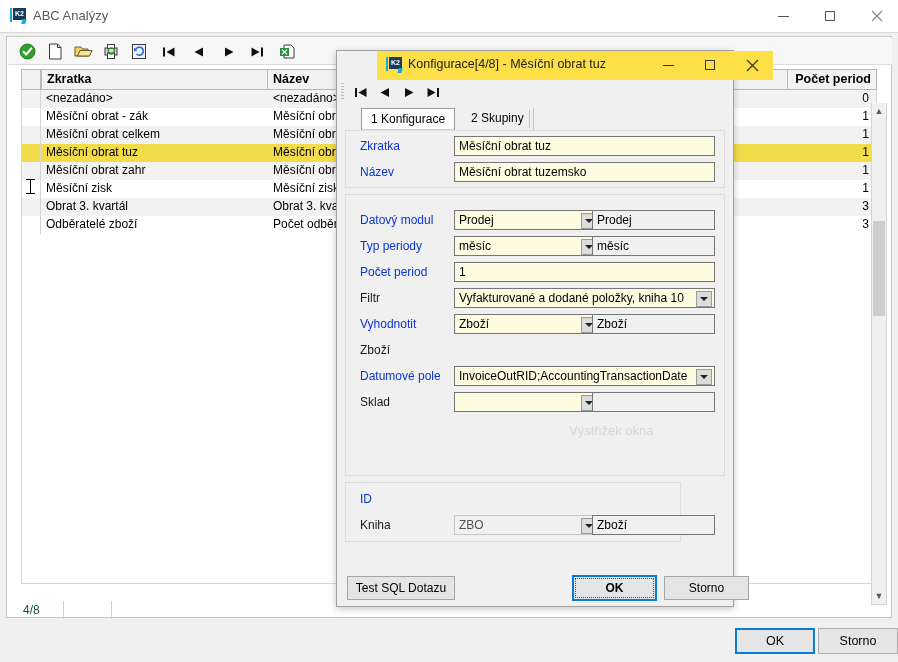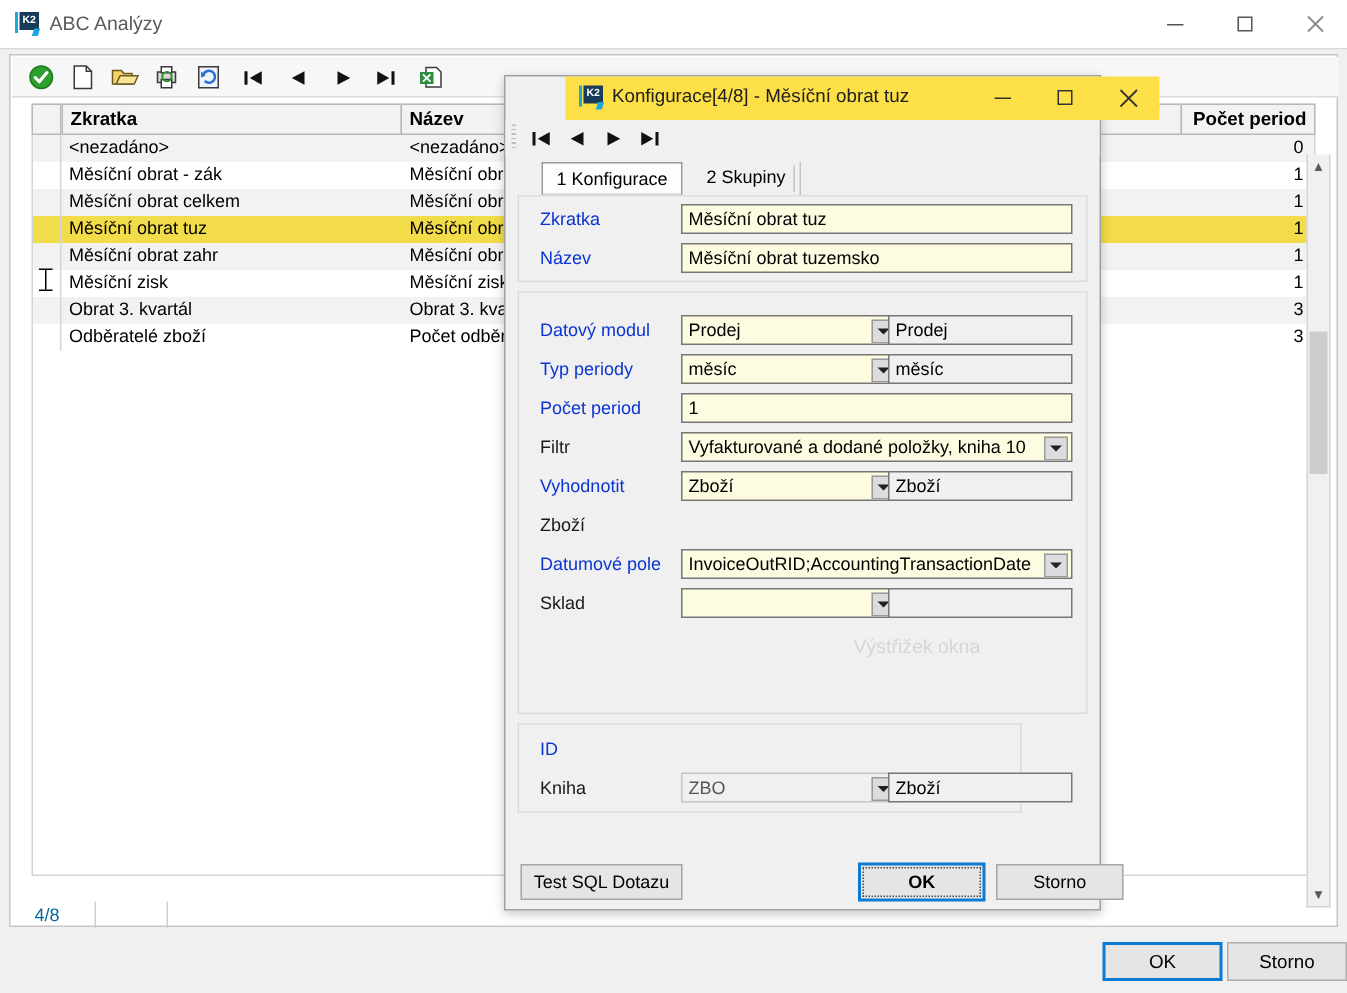--- a/index.html
+++ b/index.html
@@ -208,21 +208,21 @@
     background: #cdcdcd;
   }
 
   
   #statusbar {
     position: absolute;
     left: 7px; top: 600px;
     width: 884px; height: 22px;
     box-sizing: border-box;
     font-size: 12px;
-    color: #0369a1;
+    color: #14532d;
   }
   #sb-pos {
     position: absolute; left: 16px; top: 3px;
   }
   .sb-div {
     position: absolute; top: 1px;
     width: 1px; height: 18px;
     background: #d0d0d0;
   }
 

